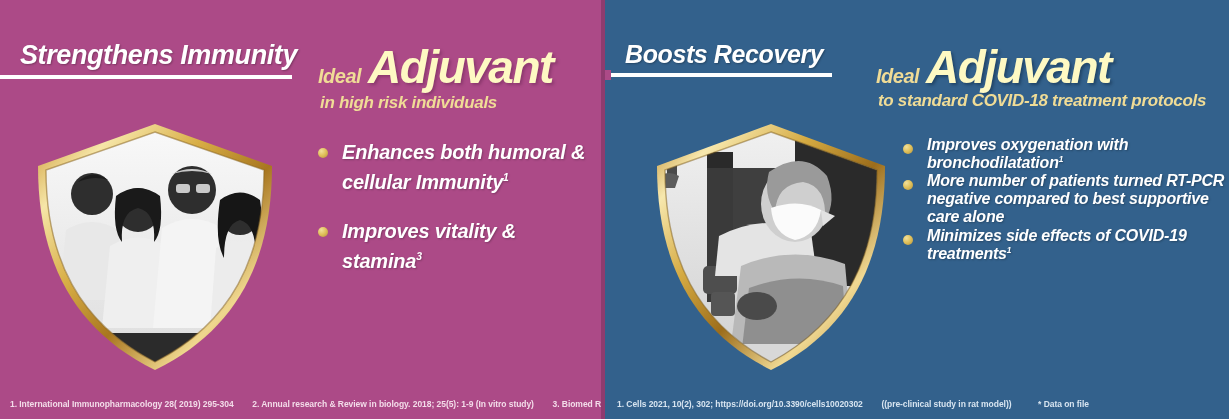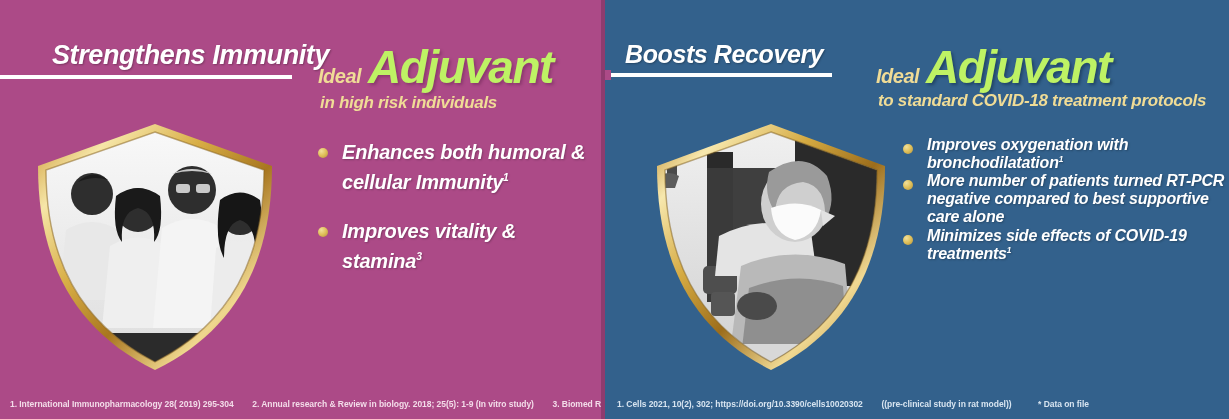--- a/index.html
+++ b/index.html
@@ -23,41 +23,41 @@
 
   
   .headline{
     position:absolute;
     font-style:italic;font-weight:bold;
     color:#ffffff;
     letter-spacing:-0.4px;
     white-space:nowrap;
     text-shadow:1px 1px 2px rgba(0,0,0,.28);
   }
-  .hl-left{left:20px;top:40px;font-size:27px;margin-left:32px;}
+  .hl-left{left:20px;top:40px;font-size:27px;}
   .hl-right{left:625px;top:40px;font-size:25px;}
 
   .hl-rule{position:absolute;height:4px;background:#ffffff;}
   .rule-left{left:0;top:75px;width:292px;}
 
   
   .lockup{position:absolute;white-space:nowrap;}
   .lockup-left{left:318px;top:40px;}
 
   .ideal{
     display:inline-block;
     font-style:italic;font-weight:bold;
     font-size:20px;color:#F0DC96;
     letter-spacing:-0.5px;
     vertical-align:baseline;
   }
   .adjuvant{
     display:inline-block;
     font-style:italic;font-weight:bold;
-    font-size:46px;color:#bef264;
+    font-size:46px;color:#fef9c3;
     letter-spacing:-1.5px;
     margin-left:7px;
     text-shadow:2px 2px 3px rgba(90,30,70,.38);
   }
   .panel-right .adjuvant{text-shadow:2px 2px 3px rgba(10,35,60,.45);}
 
   .sub{
     position:absolute;
     font-style:italic;font-weight:bold;
     font-size:17px;color:#F0DC96;

